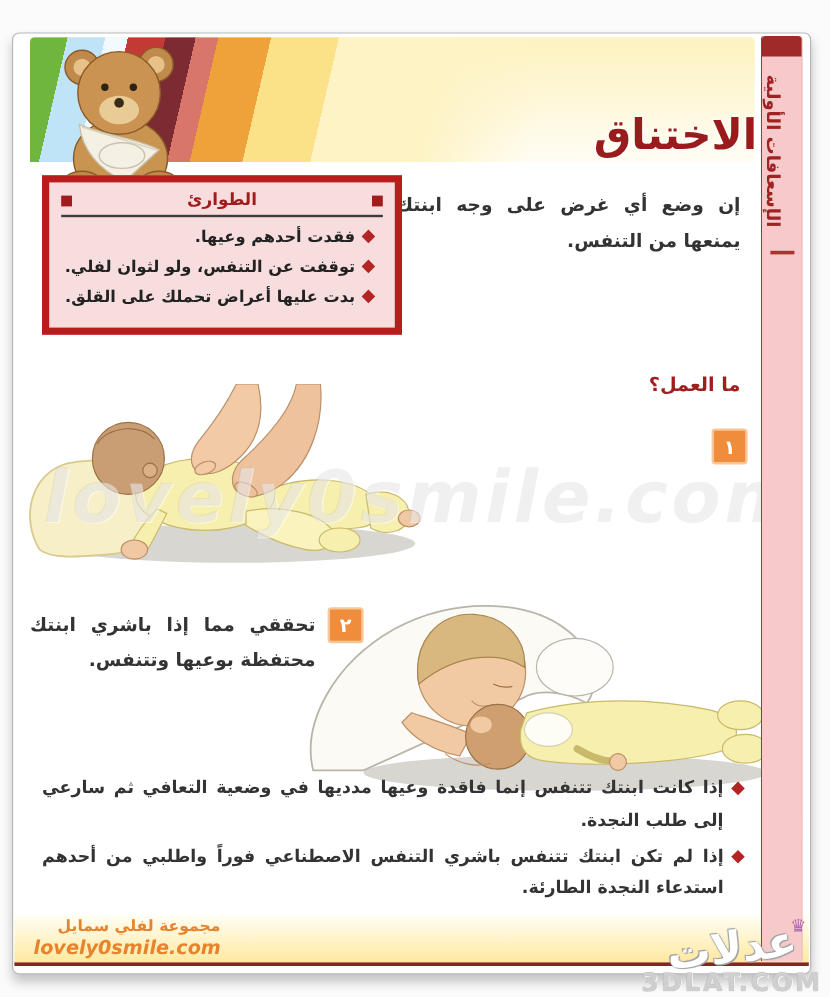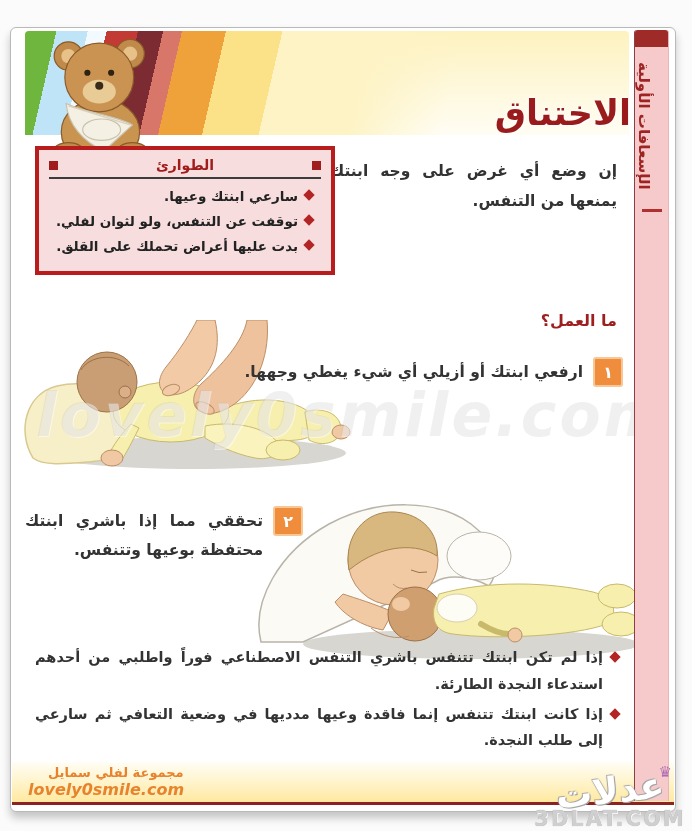--- a/index.html
+++ b/index.html
@@ -46,21 +46,21 @@
   }
   .side-tab .tick{width:20px;height:3px;background:#b03030;margin:8px auto 0;}
   
   .intro{
     position:absolute;top:112px;right:58px;width:318px;direction:rtl;
     font-size:15.5px;font-weight:bold;color:#333;text-align:justify;line-height:1.95;
   }
   
   .emergency{
     position:absolute;left:24px;top:118px;width:300px;
-    background:#f7dddd;border:4px solid #b91c1c;padding:7px 10px 10px;
+    background:#f7dddd;border:6px solid #b91c1c;padding:7px 10px 10px;
     box-sizing:border-box;direction:rtl;
   }
   .emergency .title-row{
     display:flex;align-items:center;justify-content:space-between;
     border-bottom:2px solid #3c3c3c;padding-bottom:4px;margin-bottom:7px;
   }
   .emergency .sq{width:9px;height:9px;background:#a11c1c;}
   .emergency .title{font-size:14px;font-weight:bold;color:#a11c1c;}
   .emergency .lead{font-size:13.5px;font-weight:bold;color:#222;text-align:right;margin:2px 2px 6px;}
   .emergency .item{display:flex;align-items:flex-start;gap:7px;margin:4px 8px 4px 0;}
@@ -153,21 +153,21 @@
   <p class="intro">إن وضع أي غرض على وجه ابنتك قد يمنعها من التنفس.</p>
 
   <div class="emergency">
     <div class="title-row">
       <span class="sq"></span>
       <span class="title">الطوارئ</span>
       <span class="sq"></span>
     </div>
     <div class="item">
       <span class="diamond"></span>
-      <span class="txt">سارعي ابنتك وعيها.</span>
+      <span class="txt">فقدت أحدهم وعيها.</span>
     </div>
     <div class="item">
       <span class="diamond"></span>
       <span class="txt">توقفت عن التنفس، ولو لثوان لفلي.</span>
     </div>
     <div class="item">
       <span class="diamond"></span>
       <span class="txt">بدت عليها أعراض تحملك على القلق.</span>
     </div>
   </div>
@@ -191,21 +191,20 @@
     <ellipse cx="152" cy="70" rx="9" ry="5" fill="#f2cba6" stroke="#bb8f68" transform="rotate(-20 152 70)"></ellipse>
     <ellipse cx="186" cy="88" rx="10" ry="5" fill="#eec29c" stroke="#bb8f68" transform="rotate(25 186 88)"></ellipse>
   </svg>
 
   <div class="wm-center">lovely0smile.com</div>
 
   <div class="wtd-heading">ما العمل؟</div>
 
   <div class="step step1">
     <span class="badge">١</span>
-    <span class="stext">ارفعي ابنتك أو أزيلي أي شيء يغطي وجهها.</span>
   </div>
 
   <svg class="illus2" width="404" height="218" viewBox="0 0 404 218" aria-label="adult leaning over a baby lying on its back checking breathing">
     <ellipse cx="228" cy="192" rx="168" ry="15" fill="#d8d6d1"></ellipse>
     <path d="M18,190 C8,150 36,100 86,72 C136,45 196,48 228,72 C252,90 259,116 246,134 C228,124 205,122 192,130 L60,190 Z" fill="#fbfaf5" stroke="#b9b4a8" stroke-width="1.5"></path>
     <ellipse cx="236" cy="104" rx="32" ry="24" fill="#fdfcf8" stroke="#b9b4a8"></ellipse>
     <path d="M92,150 C100,162 118,174 140,178 L150,160 C132,152 112,146 100,142 Z" fill="#f1c9a3" stroke="#bb8f68"></path>
     <circle cx="150" cy="108" r="45" fill="#f1c9a3" stroke="#bb8f68"></circle>
     <path d="M106,118 C100,84 122,58 152,60 C180,62 196,82 194,104 C176,92 140,90 106,118 Z" fill="#d9b87f" stroke="#a8854f"></path>
     <path d="M168,118 q8,4 16,2" stroke="#9c7145" fill="none"></path>
@@ -222,25 +221,25 @@
   </svg>
 
   <div class="step step2">
     <span class="badge">٢</span>
     <span class="stext">تحققي مما إذا باشري ابنتك محتفظة بوعيها وتتنفس.</span>
   </div>
 
   <div class="notes">
     <div class="note">
       <span class="diamond"></span>
+      <span class="ntext">إذا كانت ابنتك تتنفس إنما فاقدة وعيها مدديها في وضعية التعافي ثم سارعي إلى طلب النجدة.</span>
+    </div>
+    <div class="note">
+      <span class="diamond"></span>
       <span class="ntext">إذا لم تكن ابنتك تتنفس باشري التنفس الاصطناعي فوراً واطلبي من أحدهم استدعاء النجدة الطارئة.</span>
-    </div>
-    <div class="note">
-      <span class="diamond"></span>
-      <span class="ntext">إذا كانت ابنتك تتنفس إنما فاقدة وعيها مدديها في وضعية التعافي ثم سارعي إلى طلب النجدة.</span>
     </div>
     <div class="note">
       <span class="diamond"></span>
       <span class="ntext">إذا كانت في كامل وعيها، هدئيها وطمئنيها.</span>
     </div>
   </div>
 
   <div class="footer">
     <div class="grp">مجموعة لفلي سمايل</div>
     <div class="site">lovely0smile.com</div>

